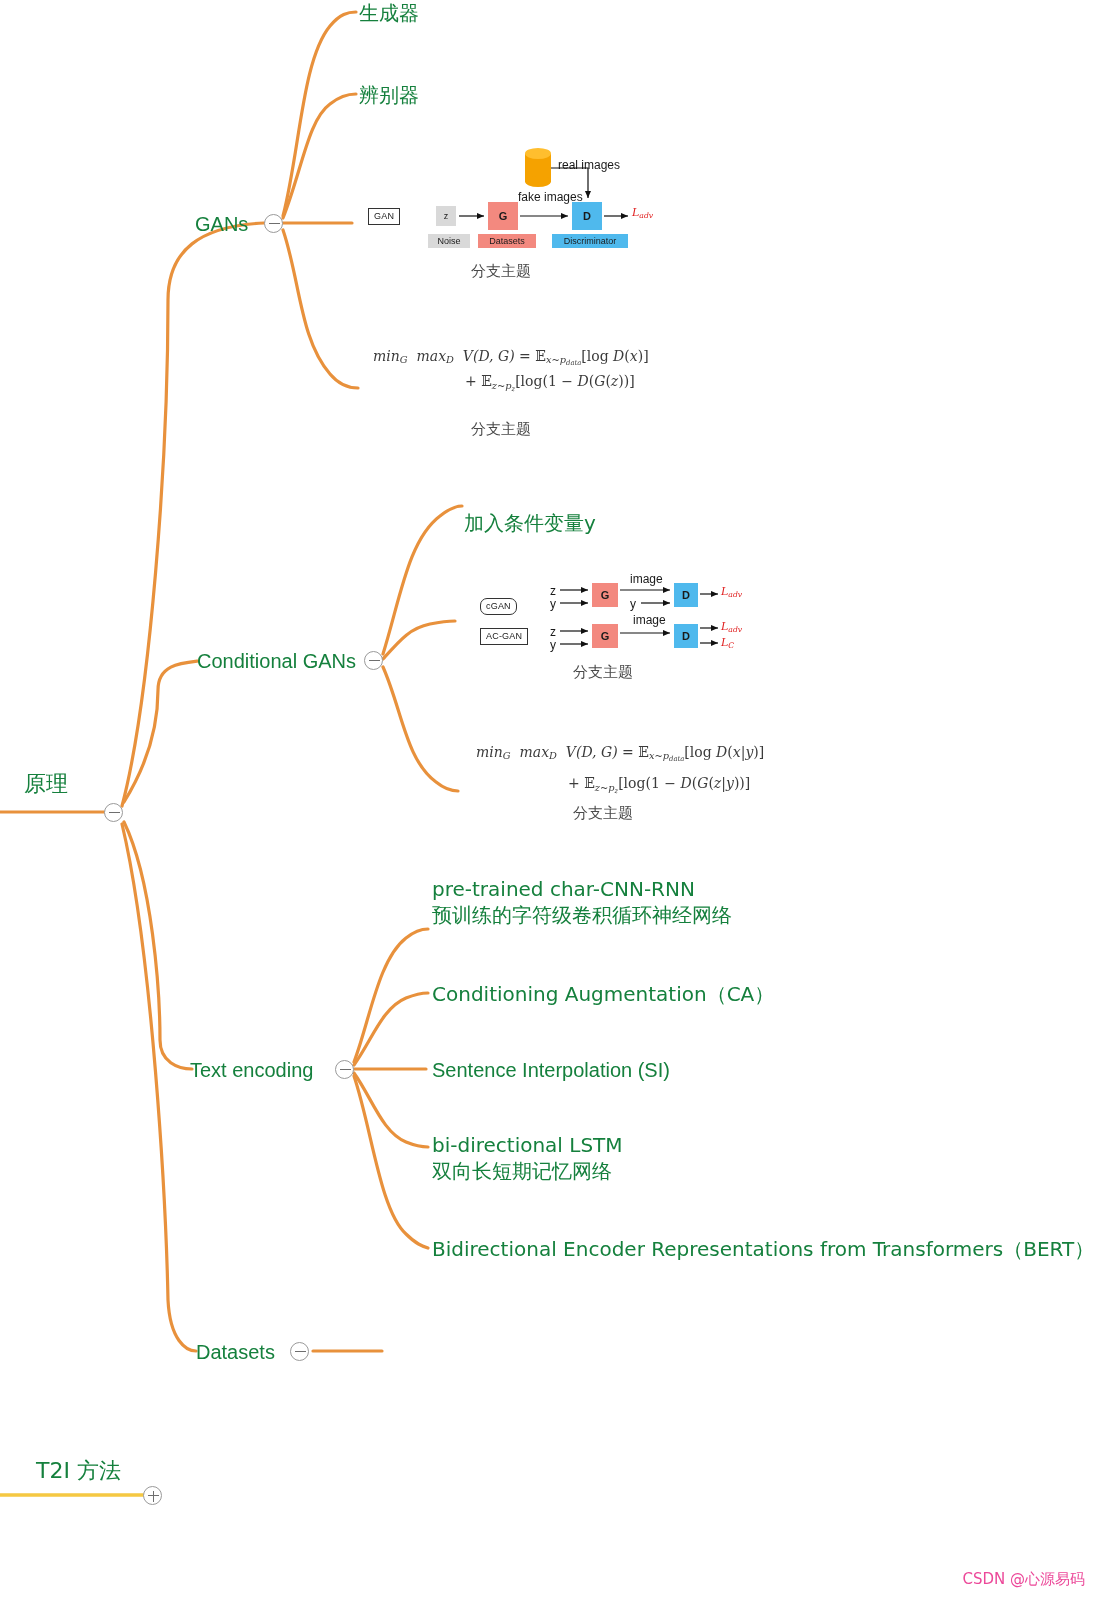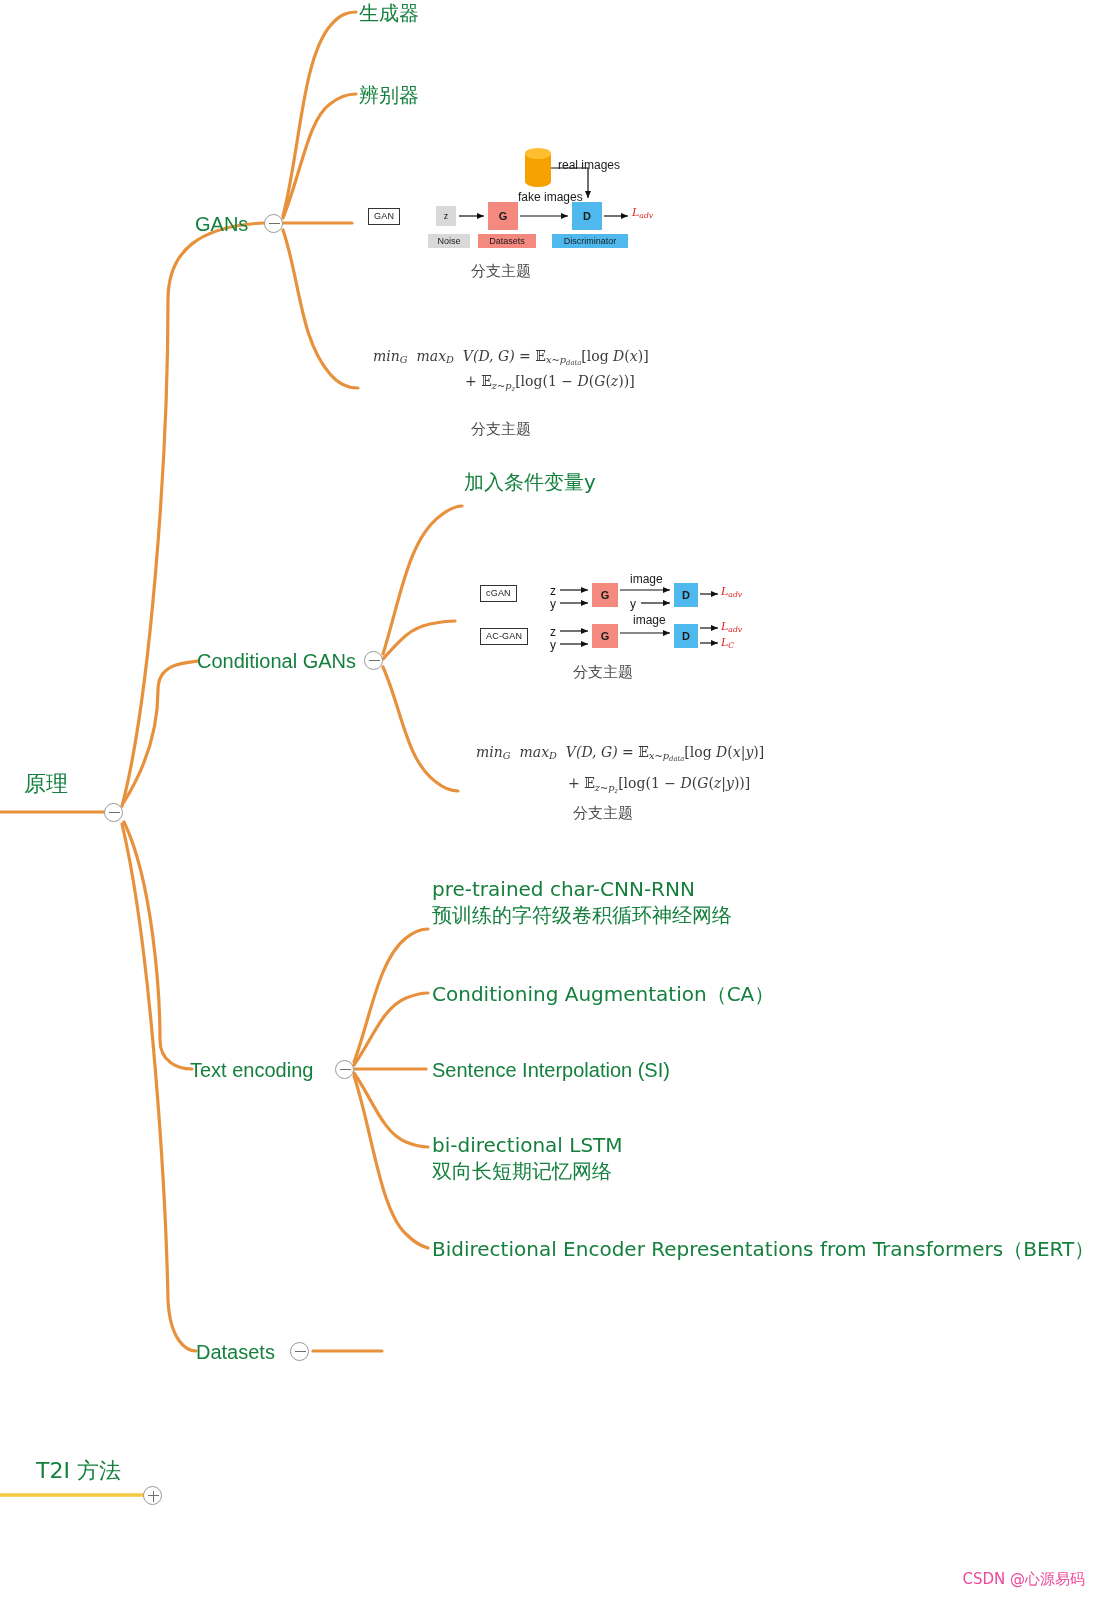--- a/index.html
+++ b/index.html
@@ -166,24 +166,24 @@
     </span>
     <span class="ln2" style="padding-left:92px;">
       + 𝔼<span class="sub">z~p<span class="sub">z</span></span>[log(1 − <span class="it">D</span>(<span class="it">G</span>(<span class="it">z</span>))]
     </span>
   </div>
   <div class="subtopic cn" style="left:471px;top:420px;">分支主题</div>
 
   <div class="node-label" style="left:197px;top:648px;">Conditional GANs</div>
   <div class="toggle" style="left:364px;top:651px;"></div>
 
-  <div class="node-label cn" style="left:464px;top:469px;">加入条件变量y</div>
+  <div class="node-label cn" style="left:464px;top:510px;">加入条件变量y</div>
 
   <div class="diagram" style="left:478px;top:578px;width:270px;height:78px;">
-    <div class="tagbox" style="left:2px;top:7px;">cGAN</div>
+    <div class="tagbox" style="left:2px;top:20px;border-radius:7px;">cGAN</div>
     <div class="tagbox" style="left:2px;top:50px;">AC-GAN</div>
 
     <div class="dlabel" style="left:72px;top:6px;">z</div>
     <div class="dlabel" style="left:72px;top:19px;">y</div>
     <div class="cell red" style="left:114px;top:5px;width:26px;height:24px;">G</div>
     <div class="dlabel" style="left:152px;top:-6px;">image</div>
     <div class="dlabel" style="left:152px;top:19px;">y</div>
     <div class="cell blue" style="left:196px;top:5px;width:24px;height:24px;">D</div>
     <div class="dlabel loss" style="left:243px;top:7px;">
       <span>L</span><span class="sub">adv</span>

